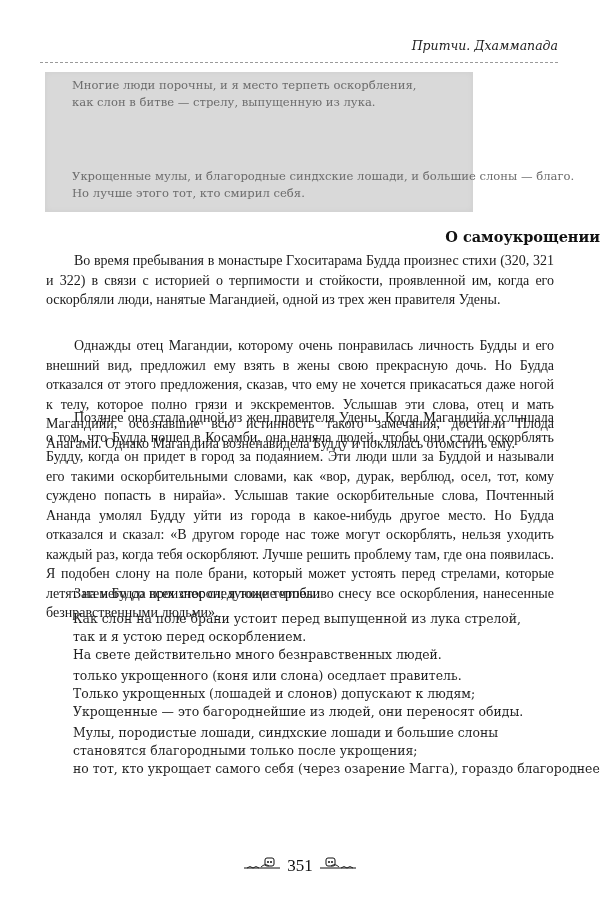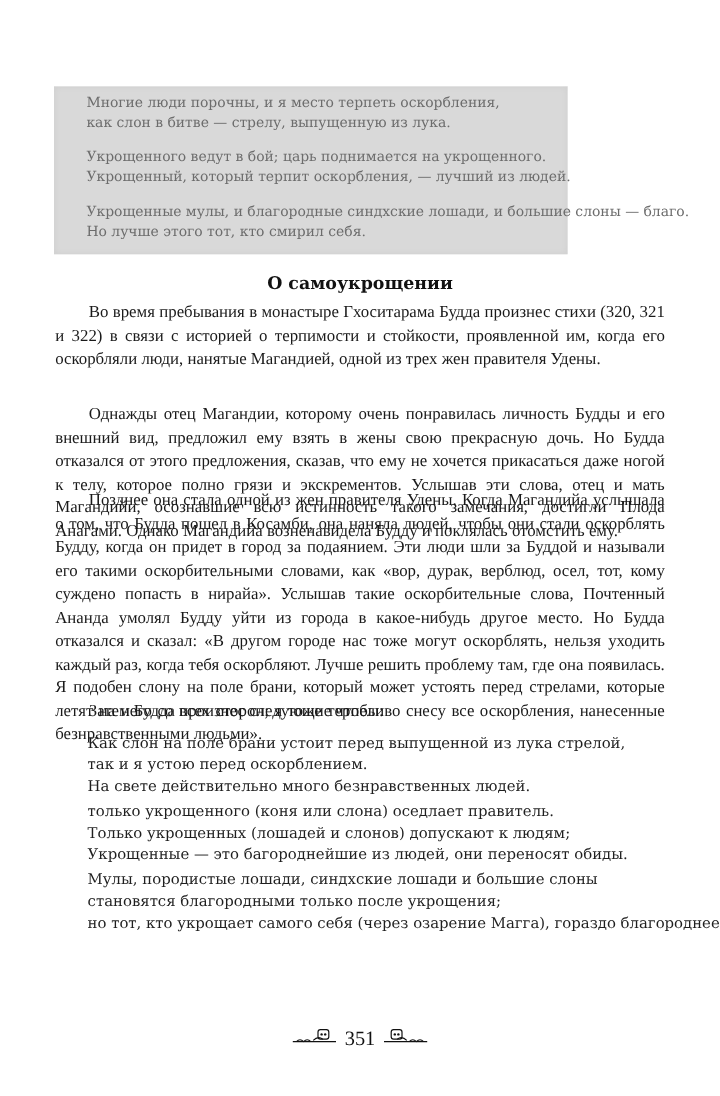--- a/index.html
+++ b/index.html
@@ -24,21 +24,21 @@
   .epigraph-stanza { margin: 0; position: absolute; left: 27px; }
   .epigraph-line {
     display: block; white-space: nowrap;
     font-family: "DejaVu Serif", serif; font-size: 11.6px; line-height: 17px; color: #6c6c6c;
   }
   .st1 { top: 5px; }
   .st2 { top: 50px; }
   .st3 { top: 96px; }
 
   .section-title {
-    position: absolute; left: 0; right: 0; top: 228px; text-align: center;
+    position: absolute; left: 0; right: 0; top: 228px; text-align: right;
     font-family: "DejaVu Serif", serif; font-weight: bold; font-size: 14.5px; color: #111;
   }
 
   .prose {
     position: absolute; left: 46px; width: 508px;
     font-family: "Liberation Serif", serif; font-size: 14px; line-height: 19.5px; color: #1a1a1a;
     text-align: justify;
   }
   .prose p { margin: 0; text-indent: 28px; }
   .p1 { top: 251px; }
@@ -62,29 +62,28 @@
     font-family: "Liberation Serif", serif; font-size: 17px; color: #111;
   }
   .folio-inner { display: inline-flex; align-items: flex-start; gap: 6px; }
   .ornament { display: inline-block; width: 38px; height: 14px; }
 </style>
 </head>
 <body>
 
 <div class="page">
 
+  <div class="running-head">
+    <span class="running-head-title">Притчи. Дхаммапада</span>
+  </div>
 
   <div class="epigraph-box">
     <div class="epigraph-stanza st1">
       <span class="epigraph-line">Многие люди порочны, и я место терпеть оскорбления,</span>
       <span class="epigraph-line">как слон в битве — стрелу, выпущенную из лука.</span>
-    </div>
-    <div class="epigraph-stanza st2">
-      <span class="epigraph-line">Укрощенного ведут в бой; царь поднимается на укрощенного.</span>
-      <span class="epigraph-line">Укрощенный, который терпит оскорбления, — лучший из людей.</span>
     </div>
     <div class="epigraph-stanza st3">
       <span class="epigraph-line">Укрощенные мулы, и благородные синдхские лошади, и большие слоны — благо.</span>
       <span class="epigraph-line">Но лучше этого тот, кто смирил себя.</span>
     </div>
   </div>
 
   <h2 class="section-title" style="margin:0;">О самоукрощении</h2>
 
   <div class="prose p1">

